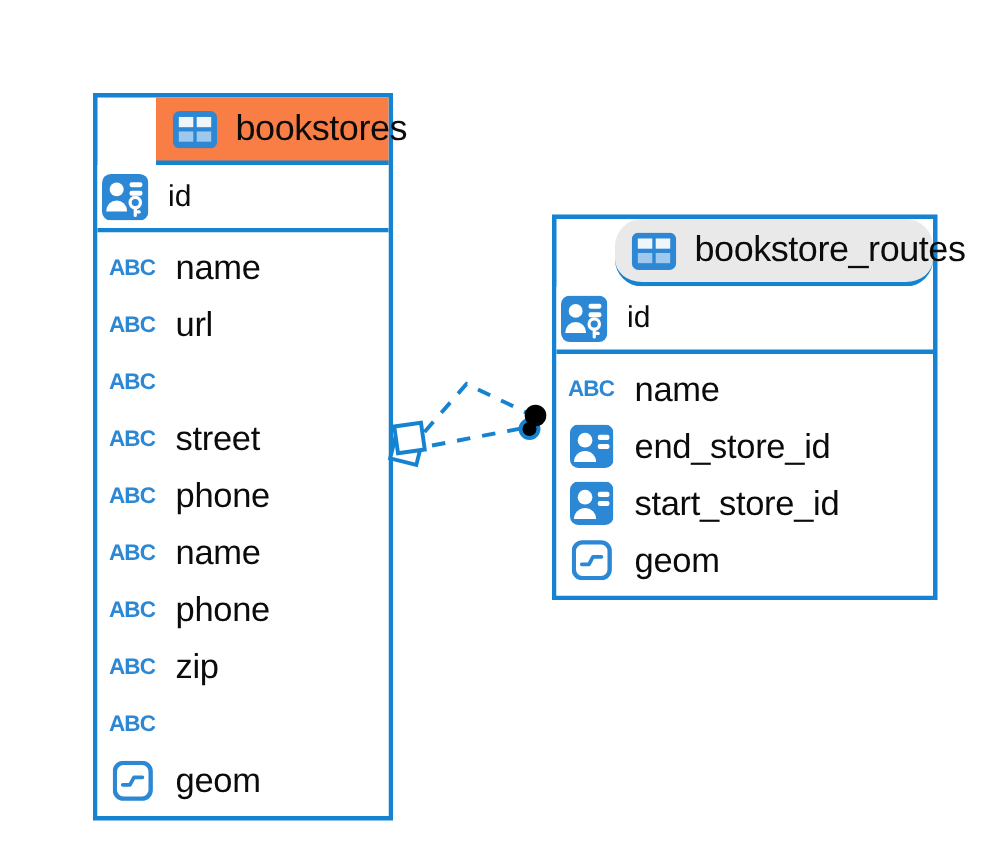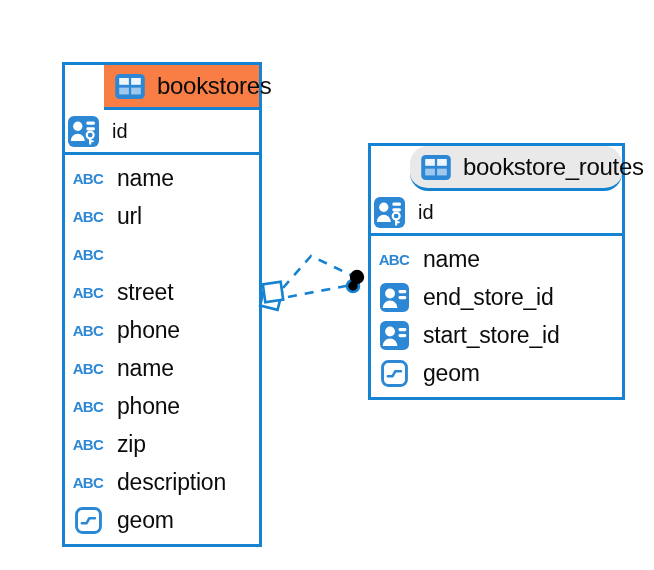--- a/index.html
+++ b/index.html
@@ -132,21 +132,20 @@
       <div class="row">
         <span class="icn">
             <span class="abc">ABC</span>
           </span>
         <span class="lbl">zip</span>
       </div>
       <div class="row">
         <span class="icn">
             <span class="abc">ABC</span>
           </span>
-        <span class="lbl">description</span>
       </div>
       <div class="row">
         <span class="icn">
           <svg width="27" height="27">
               <use href="#sym-geom"></use>
             </svg>
         </span>
         <span class="lbl">geom</span>
       </div>
     </div>

